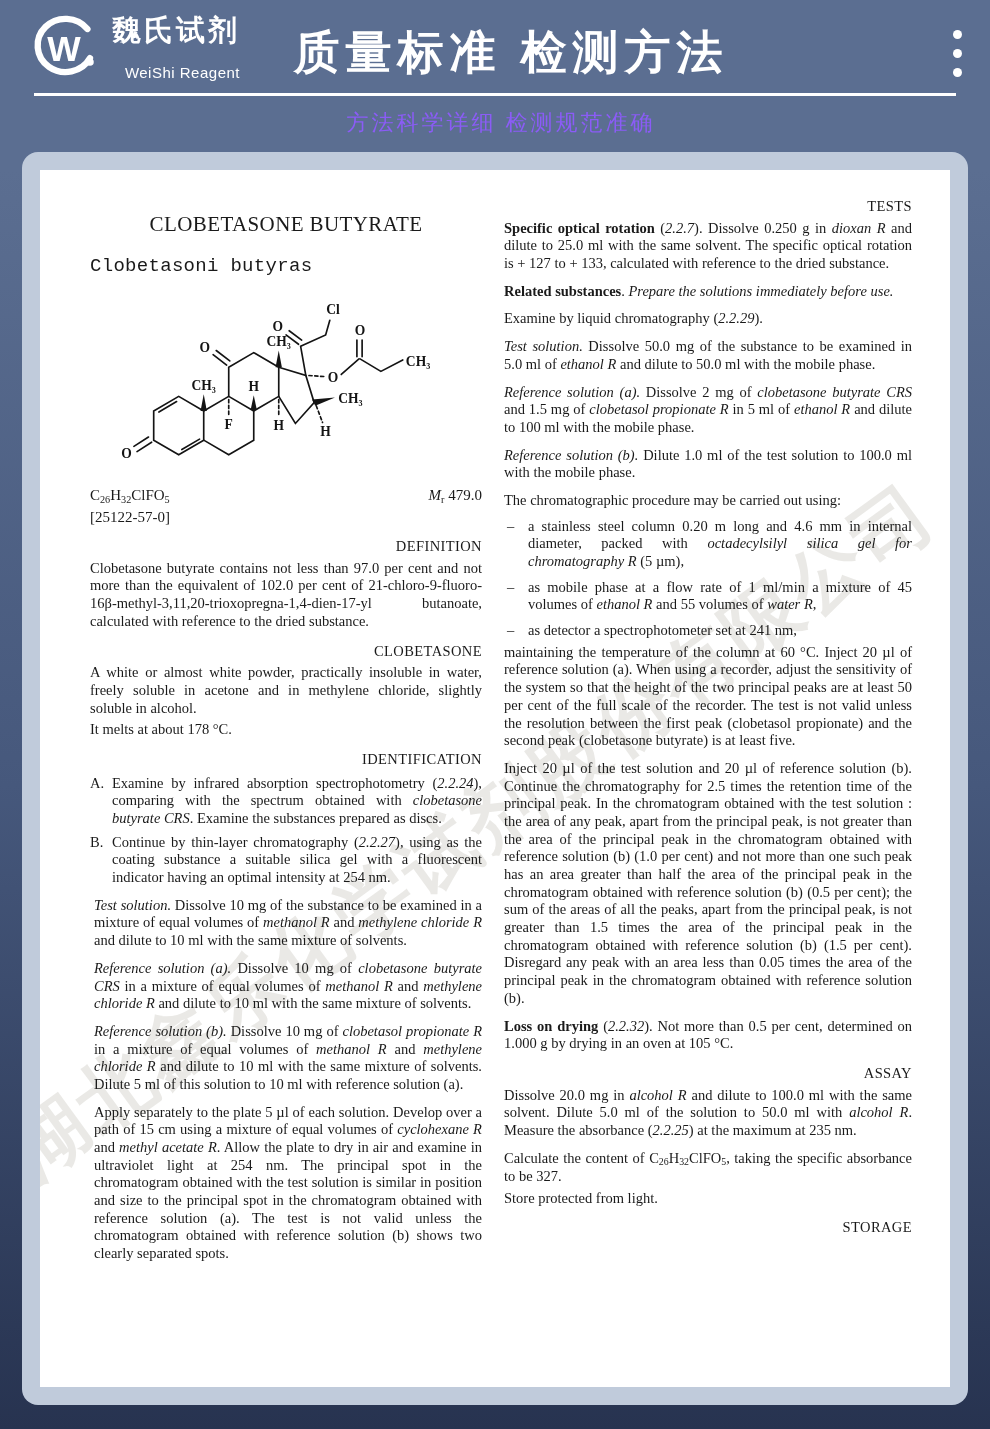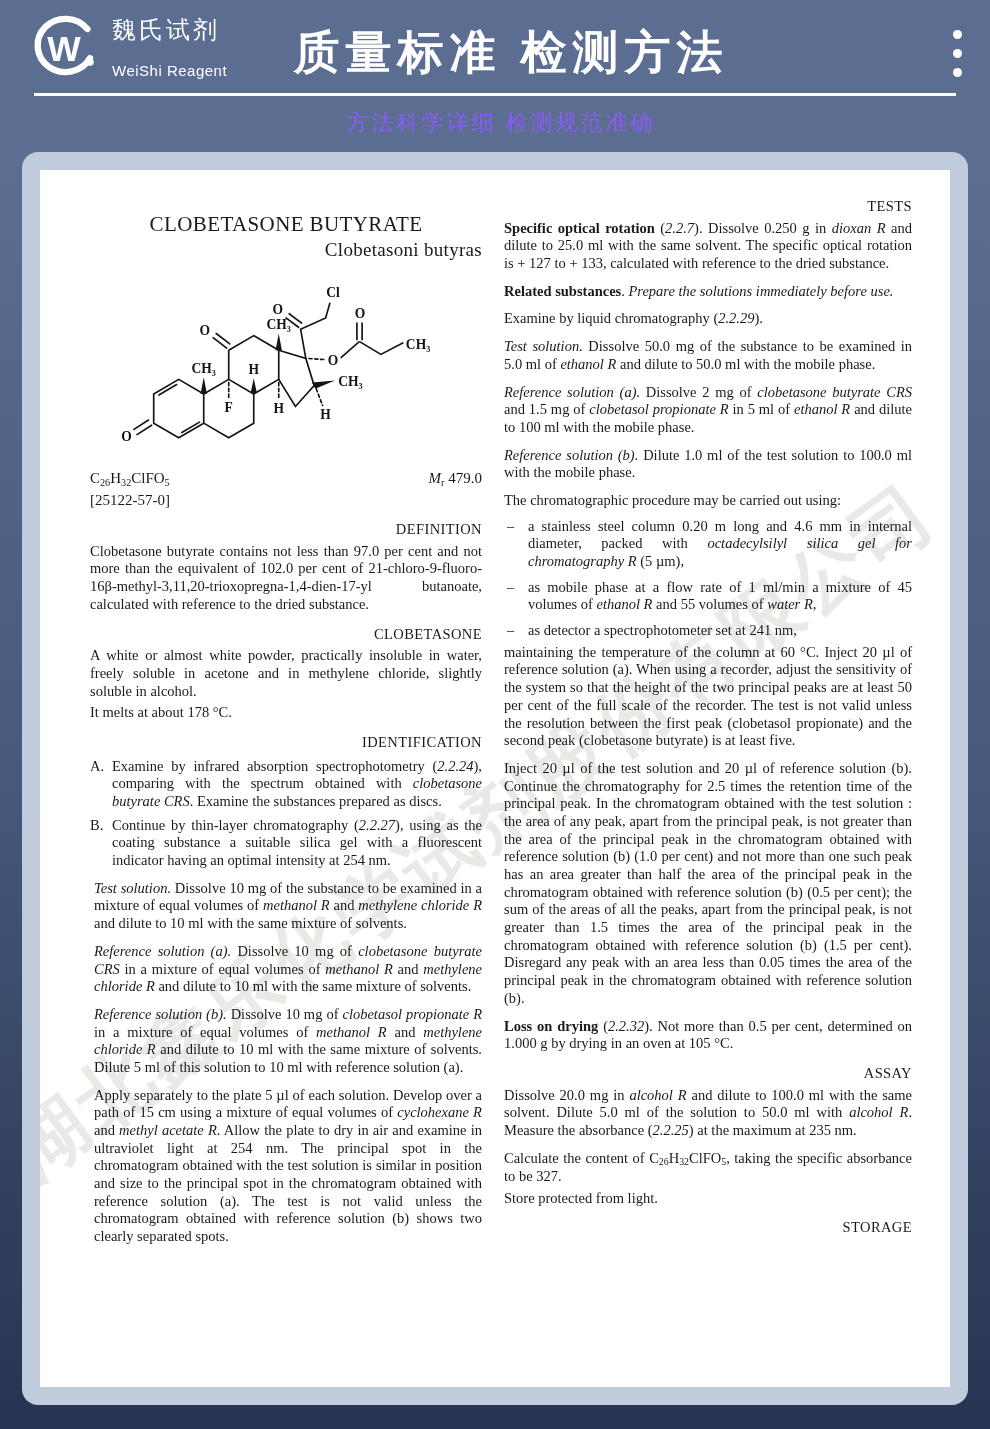--- a/index.html
+++ b/index.html
@@ -10,42 +10,42 @@
   body{
     position:relative;
     background:linear-gradient(180deg,var(--header_bg) 0px,var(--header_bg) 170px,#46587c 55%,var(--bg_bottom) 100%);
     font-family:"Liberation Sans",sans-serif;
     overflow:hidden;
   }
   
   .header{position:absolute;top:0;left:0;width:990px;height:150px;}
   .brand{position:absolute;left:26px;top:12px;display:flex;align-items:center;gap:10px;color:#fff;}
   .brand svg{width:76px;height:72px;display:block;}
-  .brand-cn{font-size:24px;font-weight:normal;letter-spacing:3px;line-height:1.1;}
-  .brand-en{font-size:15px;letter-spacing:0.5px;margin-top:18px;}
+  .brand-cn{font-size:29px;font-weight:bold;letter-spacing:3px;line-height:1.1;}
+  .brand-en{font-size:15px;letter-spacing:0.5px;margin-top:18px;text-align:right;}
   .hd-title{position:absolute;left:16px;top:22px;width:100%;text-align:center;color:#fff;
     font-size:46px;font-weight:bold;letter-spacing:6px;}
   .kebab{position:absolute;right:28px;top:30px;display:flex;flex-direction:column;gap:10px;cursor:pointer;}
   .kebab span{width:9px;height:9px;border-radius:50%;background:#fff;display:block;}
   .hd-rule{position:absolute;left:34px;right:34px;top:93px;height:3px;background:#fff;}
   .hd-sub{position:absolute;left:0;top:108px;width:100%;text-align:center;color:#8b5cf6;
     font-size:22px;letter-spacing:3px;margin-left:6px;}
   
   .card{position:absolute;left:22px;top:152px;width:946px;height:1253px;background:var(--card_bg);border-radius:16px;}
   .page{position:absolute;left:18px;top:18px;width:910px;height:1217px;background:var(--page_bg);overflow:hidden;}
   .watermark{position:absolute;left:-20px;top:940px;transform:rotate(-36deg);transform-origin:left center;
     font-size:76px;font-weight:bold;color:rgba(140,132,118,0.18);white-space:nowrap;z-index:0;pointer-events:none;
     letter-spacing:4px;}
   .doc{position:relative;z-index:1;display:flex;padding:16px 38px 0 50px;gap:22px;
     font-family:"Liberation Serif",serif;color:var(--ink);font-size:14.5px;line-height:1.22;}
   .col-left{width:392px;flex:0 0 392px;}
   .col-right{flex:1;}
   
   .doc-title{text-align:center;font-weight:normal;font-size:21px;letter-spacing:0.4px;margin-top:26px;}
-  .doc-latin{text-align:right;font-size:19px;letter-spacing:0.3px;}
+  .doc-latin{text-align:left;font-size:19px;margin-top:17px;letter-spacing:0.3px;font-family:Liberation Mono, monospace;}
   .structure{margin:10px 0 0 6px;}
   .structure svg{width:378px;height:198px;display:block;}
   .formula-row{display:flex;justify-content:space-between;align-items:flex-start;font-size:15px;margin-top:0;}
   .cas{margin-top:2px;}
   
   .blk{position:relative;}
   .h{margin-top:12px;letter-spacing:0.4px;text-align:right;}
   .p{margin-top:4px;text-align:justify;}
   .pg{margin-top:10px;text-align:justify;}
   .ind{margin-left:4px;}

